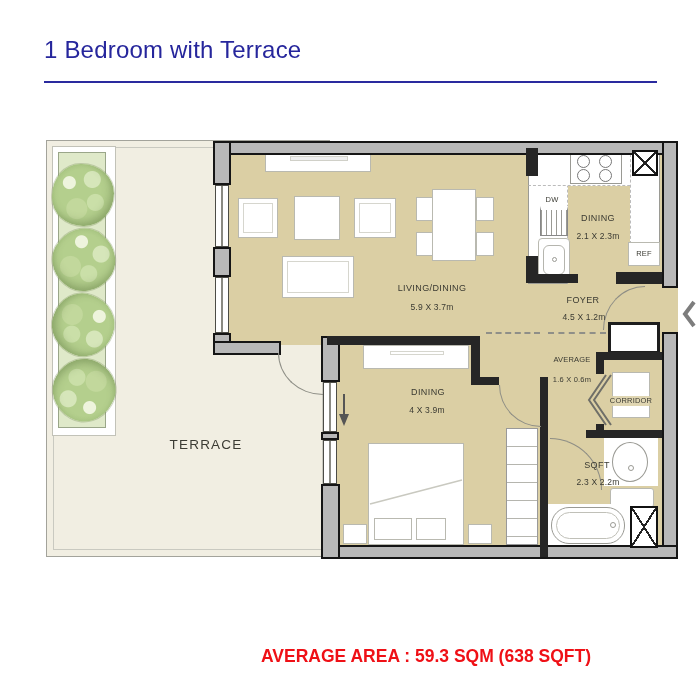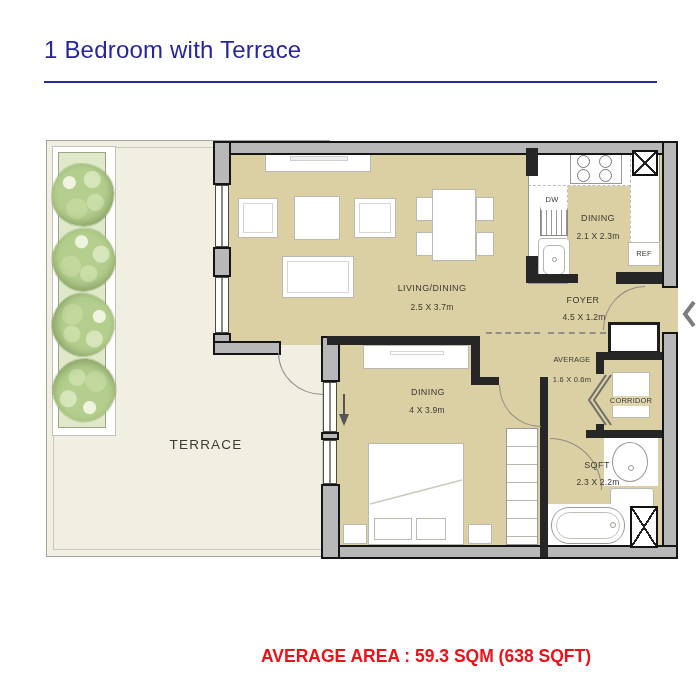--- a/index.html
+++ b/index.html
@@ -188,21 +188,21 @@
   <svg class="a" style="left:336px;top:392px;" width="16" height="36">
     <line x1="8" y1="2" x2="8" y2="24" stroke="#555" stroke-width="2"></line>
     <polygon points="3,22 13,22 8,34" fill="#555"></polygon>
   </svg>
   <svg class="a" style="left:368px;top:468px;" width="96" height="44">
     <line x1="2" y1="36" x2="94" y2="12" stroke="#c9c9c0" stroke-width="1.5"></line>
   </svg>
 
   <div class="lbl lbl-terrace" style="left:206px;top:438px;">TERRACE</div>
   <div class="lbl" style="left:432px;top:284px;">LIVING/DINING</div>
-  <div class="lbl lbl-dim" style="left:432px;top:303px;">2.5 X 3.7m</div>
+  <div class="lbl lbl-dim" style="left:432px;top:303px;">5.9 X 3.7m</div>
   <div class="lbl" style="left:598px;top:214px;">DINING</div>
   <div class="lbl lbl-dim" style="left:598px;top:232px;">2.1 X 2.3m</div>
   <div class="lbl lbl-sm" style="left:552px;top:196px;">DW</div>
   <div class="lbl lbl-sm" style="left:644px;top:250px;">REF</div>
   <div class="lbl" style="left:583px;top:296px;">FOYER</div>
   <div class="lbl lbl-dim" style="left:584px;top:313px;">4.5 X 1.2m</div>
   <div class="lbl lbl-sm" style="left:572px;top:356px;">AVERAGE</div>
   <div class="lbl lbl-sm" style="left:572px;top:376px;">1.6 X 0.6m</div>
   <div class="lbl lbl-sm" style="left:631px;top:396px;background:rgba(219,207,164,.85);padding:1px 2px;">CORRIDOR</div>
   <div class="lbl" style="left:428px;top:388px;">DINING</div>

